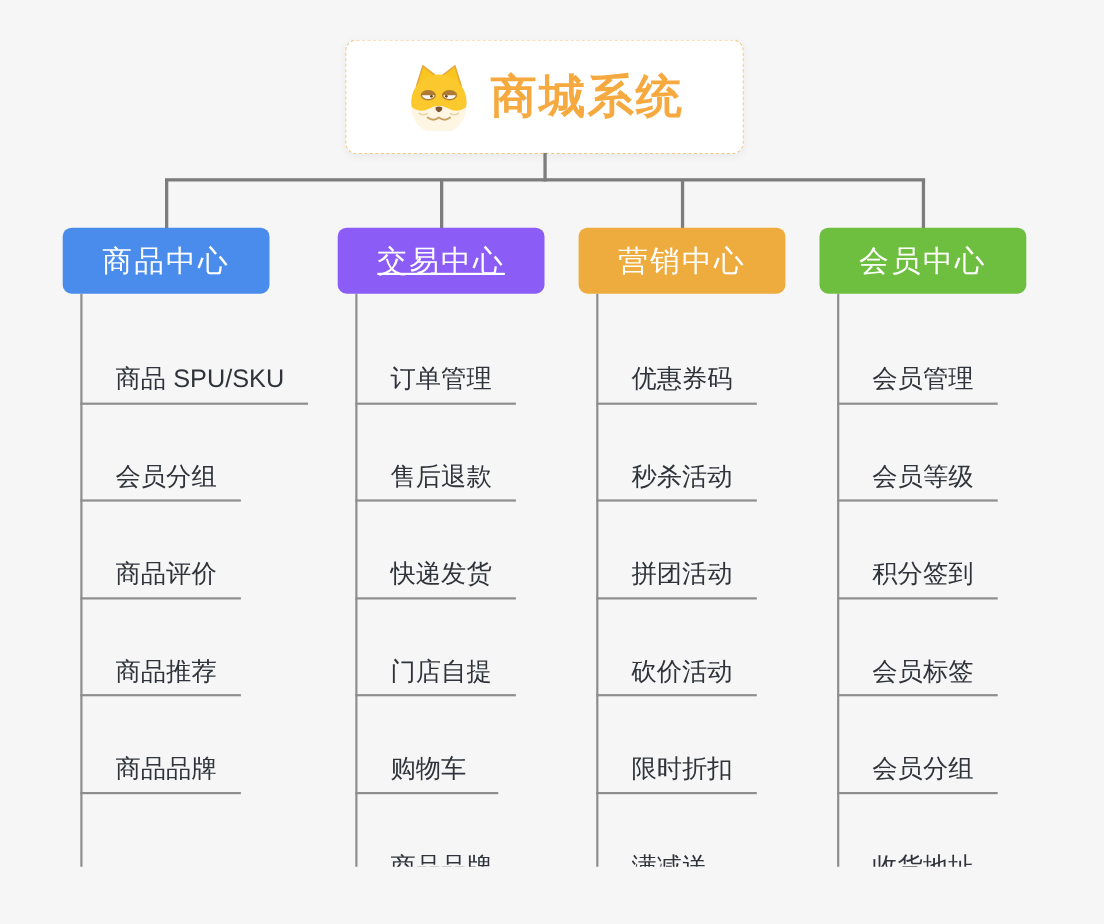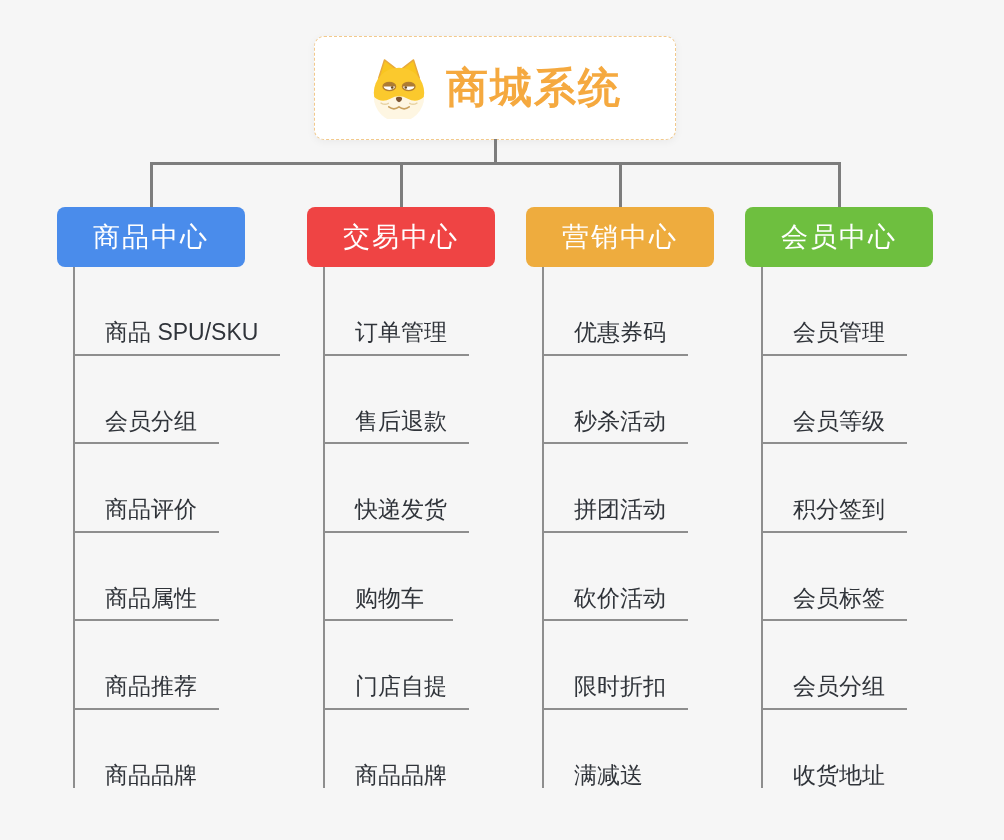--- a/index.html
+++ b/index.html
@@ -58,21 +58,21 @@
     font-weight:500;
     letter-spacing:2px;
     display:flex;
     align-items:center;
     justify-content:center;
     box-sizing:border-box;
     white-space:nowrap;
   }
   .branch-items{
     position:absolute;
-    left:16px; top:60px;
+    left:16px; top:72px;
   }
   .branch-trunk{
     position:absolute;
     left:16px; top:60px;
     width:2px; height:531px;
     background:#8e8e8e;
   }
   .leaf{
     height:88.5px;
     box-sizing:border-box;
@@ -137,48 +137,45 @@
           <div class="leaf">
     <span class="leaf-label">商品 SPU/SKU</span>
   </div>
           <div class="leaf">
     <span class="leaf-label">会员分组</span>
   </div>
           <div class="leaf">
     <span class="leaf-label">商品评价</span>
   </div>
           <div class="leaf">
-    <span class="leaf-label">商品属性</span>
-  </div>
-          <div class="leaf">
     <span class="leaf-label">商品推荐</span>
   </div>
           <div class="leaf">
     <span class="leaf-label">商品品牌</span>
   </div>
         </div>
   </div>
       <div class="branch" style="left: 307px;">
-    <div class="branch-node" style="background: #ef4444;">交易中心</div>
+    <div class="branch-node" style="background: #8b5cf6; text-decoration: underline;">交易中心</div>
     <div class="branch-trunk"></div>
     <div class="branch-items">
           <div class="leaf">
     <span class="leaf-label">订单管理</span>
   </div>
           <div class="leaf">
     <span class="leaf-label">售后退款</span>
   </div>
           <div class="leaf">
     <span class="leaf-label">快递发货</span>
   </div>
           <div class="leaf">
+    <span class="leaf-label">门店自提</span>
+  </div>
+          <div class="leaf">
     <span class="leaf-label">购物车</span>
-  </div>
-          <div class="leaf">
-    <span class="leaf-label">门店自提</span>
   </div>
           <div class="leaf">
     <span class="leaf-label">商品品牌</span>
   </div>
         </div>
   </div>
       <div class="branch" style="left: 526px;">
     <div class="branch-node" style="background: rgb(238, 172, 62);">营销中心</div>
     <div class="branch-trunk"></div>
     <div class="branch-items">

